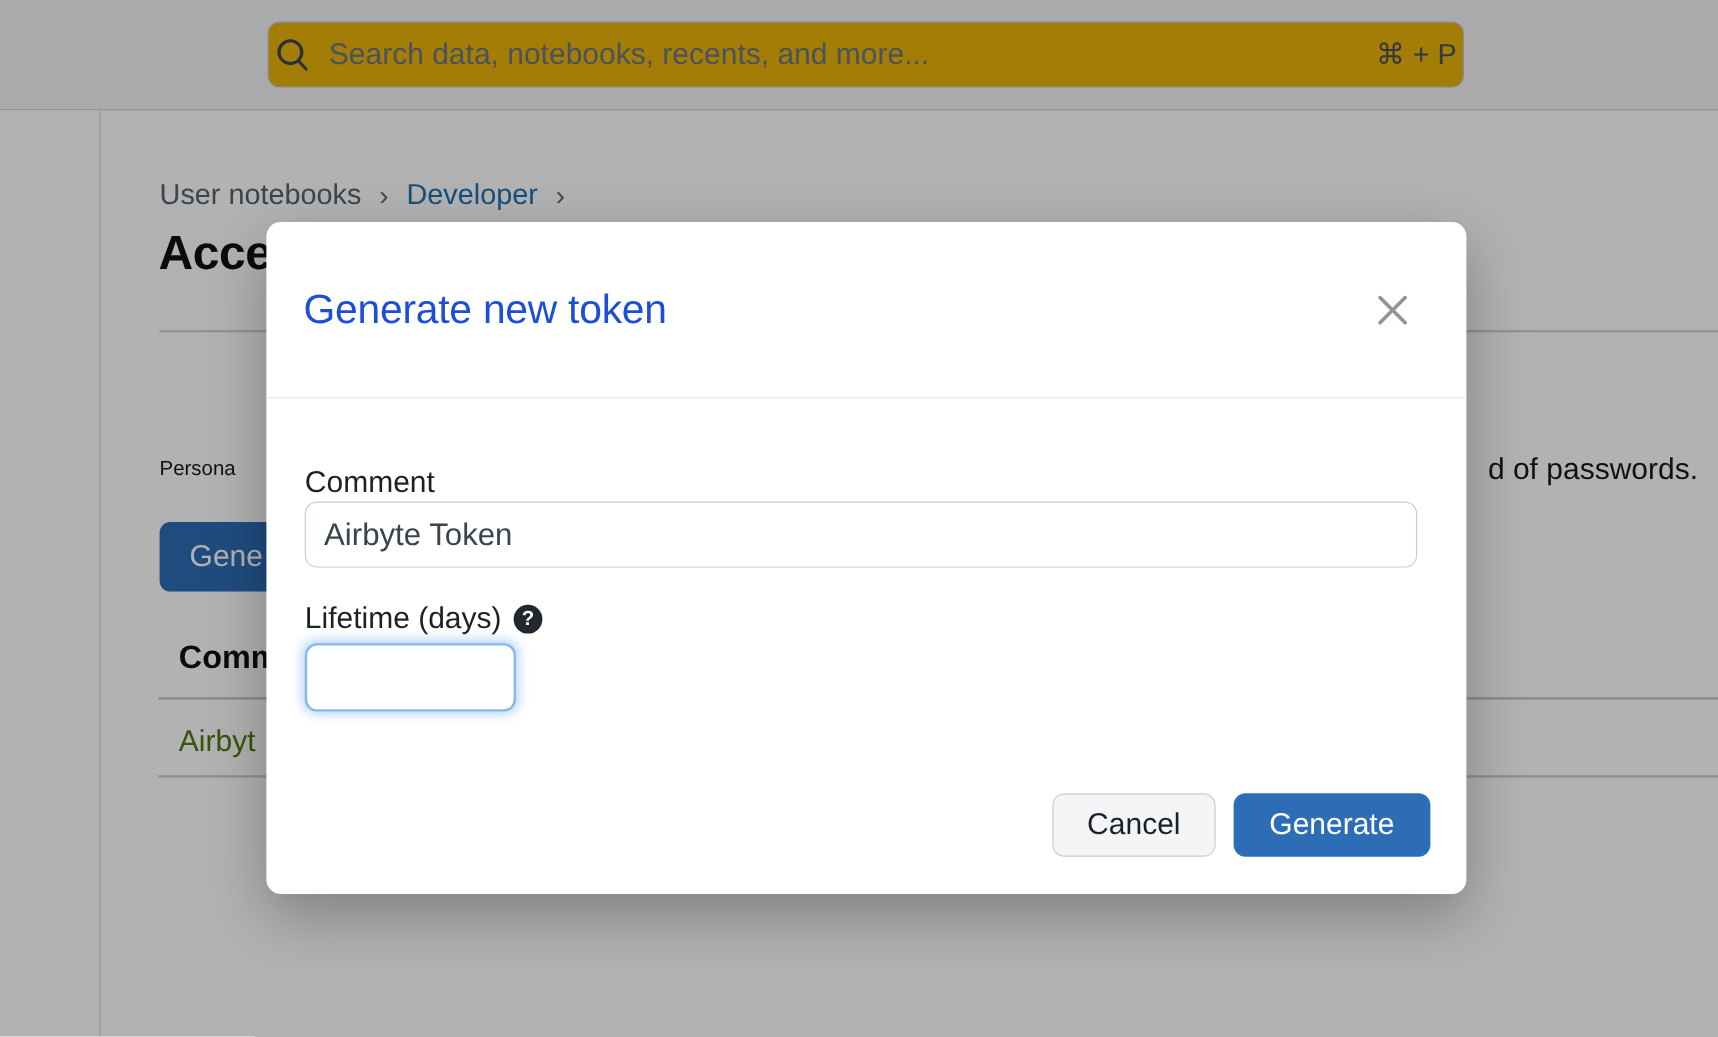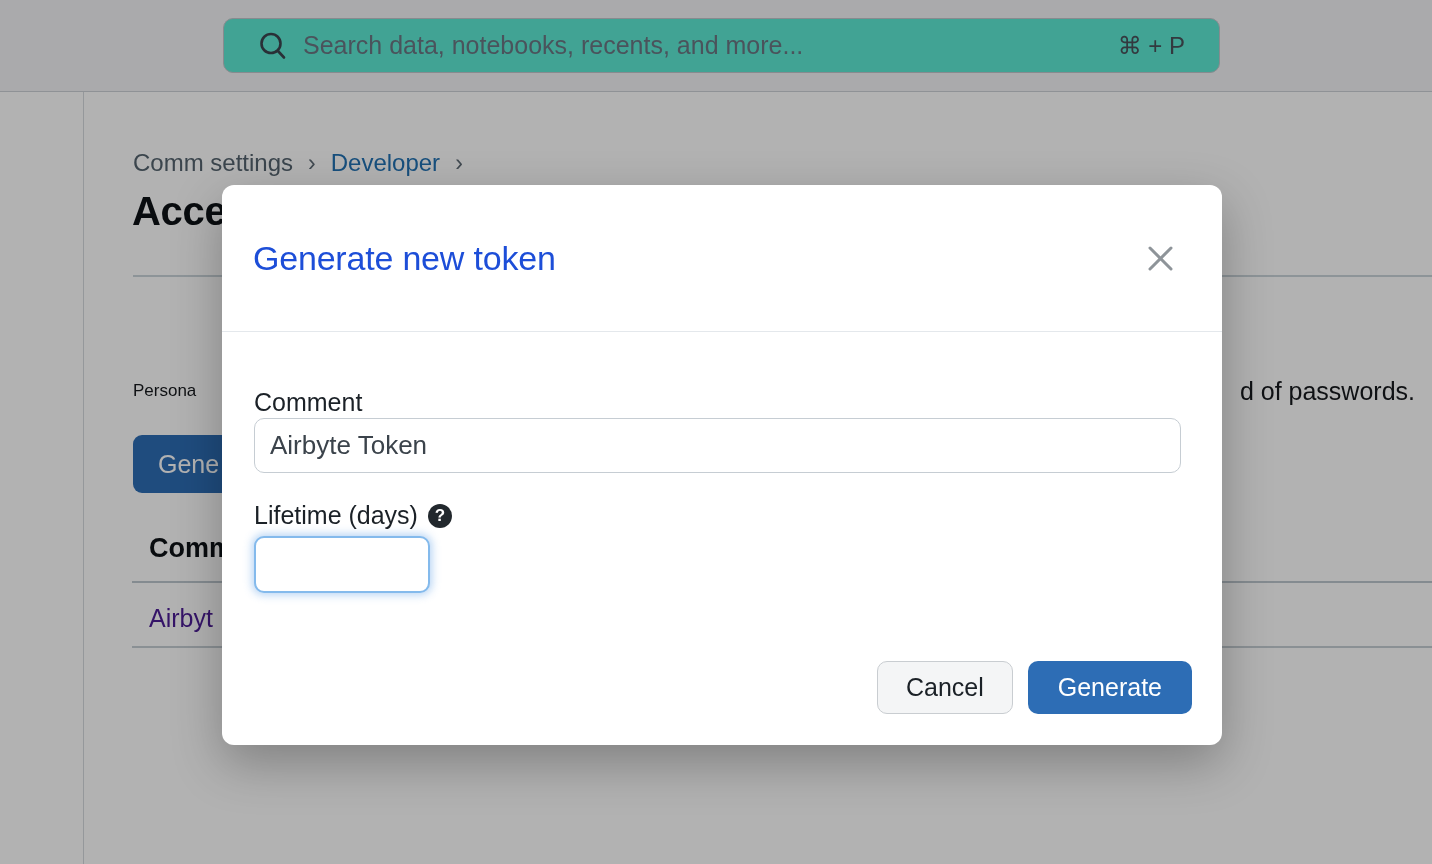--- a/index.html
+++ b/index.html
@@ -9,22 +9,22 @@
     background:#ffffff; font-family:"Liberation Sans", sans-serif;
   }
 
   
   .topbar {
     position:absolute; left:0; top:0; width:100%; height:92px;
     background:#F4F4F6; border-bottom:1.5px solid #CDD2D7;
   }
   .searchbar {
     position:absolute; left:223px; top:18px; width:997px; height:55px;
-    background:#5eead4; border:1.5px solid #C2C7CD; border-radius:10px;
-    display:flex; align-items:center; padding:0 34px;
+    background:#eab308; border:1.5px solid #C2C7CD; border-radius:10px;
+    display:flex; align-items:center; padding:0 5px;
   }
   .searchbar .mag { flex:0 0 auto; margin-right:15px; }
   .searchbar input {
     flex:1; border:none; outline:none; background:transparent;
     font-family:inherit; font-size:25px; color:#16191D;
   }
   .searchbar input::placeholder { color:#6B7884; opacity:1; }
   .search-shortcut { font-size:24px; color:#49525B; flex:0 0 auto; }
 
   .sidebar {
@@ -51,21 +51,21 @@
   .desc-right { position:absolute; right:17px; top:376px; font-size:25px; line-height:30px; color:#16191D; white-space:nowrap; }
 
   .bg-generate-btn {
     position:absolute; left:133px; top:435px; width:230px; height:58px;
     background:#2D6DB5; border:none; border-radius:9px;
     color:#ffffff; font-size:25px; font-family:inherit;
     display:flex; align-items:center; padding-left:25px; white-space:nowrap;
   }
   .tbl-header { position:absolute; left:149px; top:533px; font-size:27px; line-height:30px; font-weight:700; color:#0E1216; white-space:nowrap; }
   .rule-th    { position:absolute; left:132px; right:0; top:581px; height:1.5px; background:#BEC8CF; }
-  .tbl-cell   { position:absolute; left:149px; top:603px; font-size:25px; line-height:30px; color:#4c1d95; white-space:nowrap; }
+  .tbl-cell   { position:absolute; left:149px; top:603px; font-size:25px; line-height:30px; color:#4d7c0f; white-space:nowrap; }
   .rule-row   { position:absolute; left:132px; right:0; top:646px; height:1.5px; background:#C6CFD5; }
 
   
   .overlay { position:absolute; inset:0; background:rgba(0,0,0,0.30); }
 
   .modal {
     position:absolute; left:222px; top:185px; width:1000px; height:560px;
     background:#ffffff; border-radius:12px;
     box-shadow:0 18px 50px rgba(0,0,0,0.28);
   }
@@ -118,21 +118,21 @@
         <line x1="20" y1="20" x2="26" y2="26.5" stroke="#3C454F" stroke-width="2.6" stroke-linecap="round"></line>
       </svg>
       <input type="text" placeholder="Search data, notebooks, recents, and more..." style="">
       <span class="search-shortcut">⌘ + P</span>
     </div>
   </div>
 
   <div class="sidebar"></div>
 
   <div class="breadcrumb">
-    <span class="crumb-root">Comm settings</span>
+    <span class="crumb-root">User notebooks</span>
     <span class="crumb-sep">›</span>
     <span class="crumb-link">Developer</span>
     <span class="crumb-sep">›</span>
   </div>
 
   <h1 class="page-title">Acce</h1>
   <div class="rule-heading"></div>
 
   <div class="desc-left">Persona</div>
   <div class="desc-right">d of passwords.</div>

